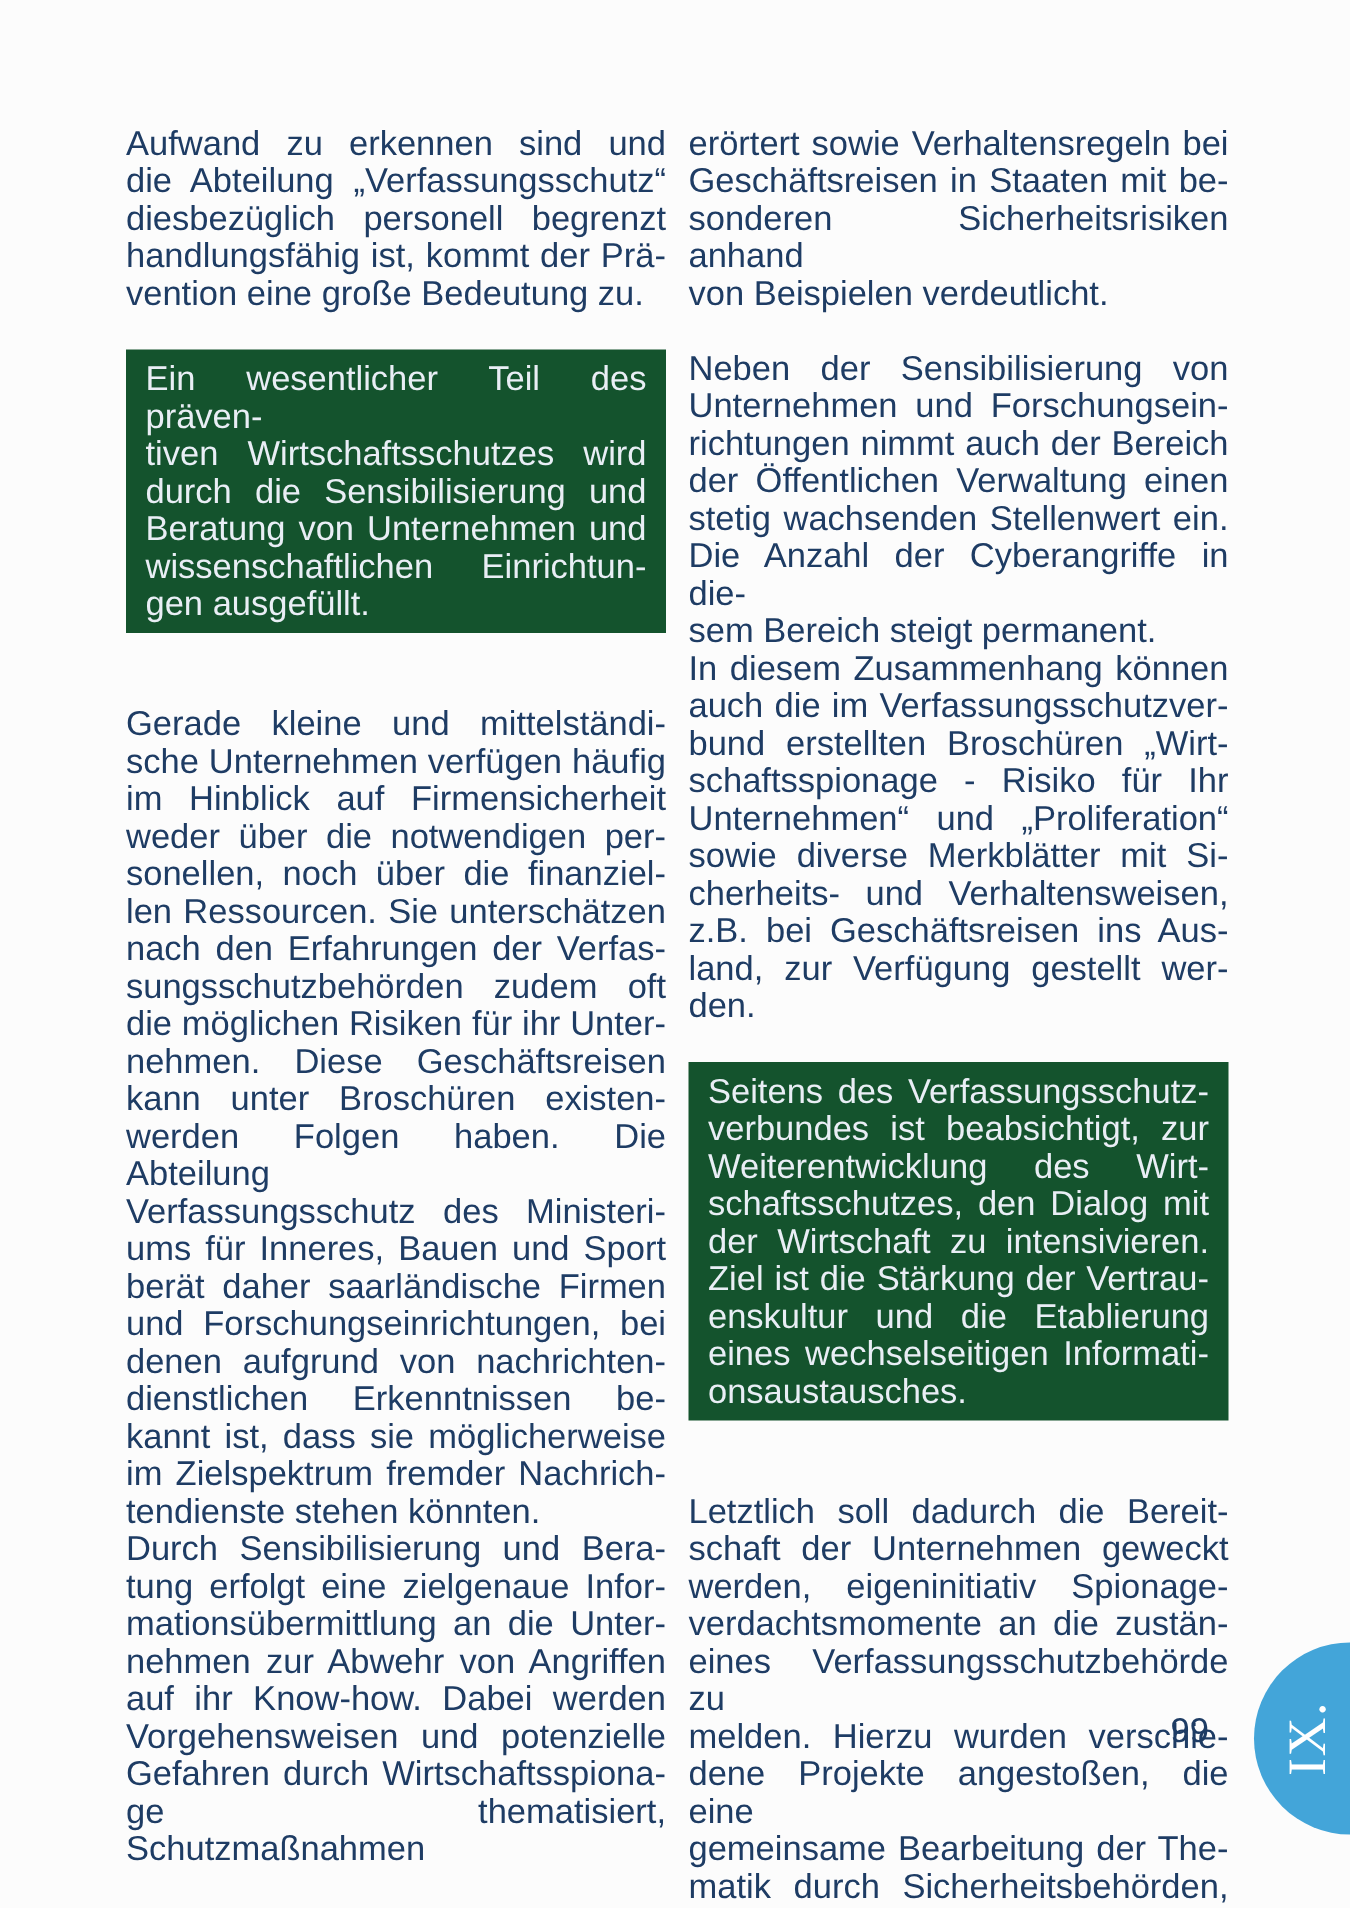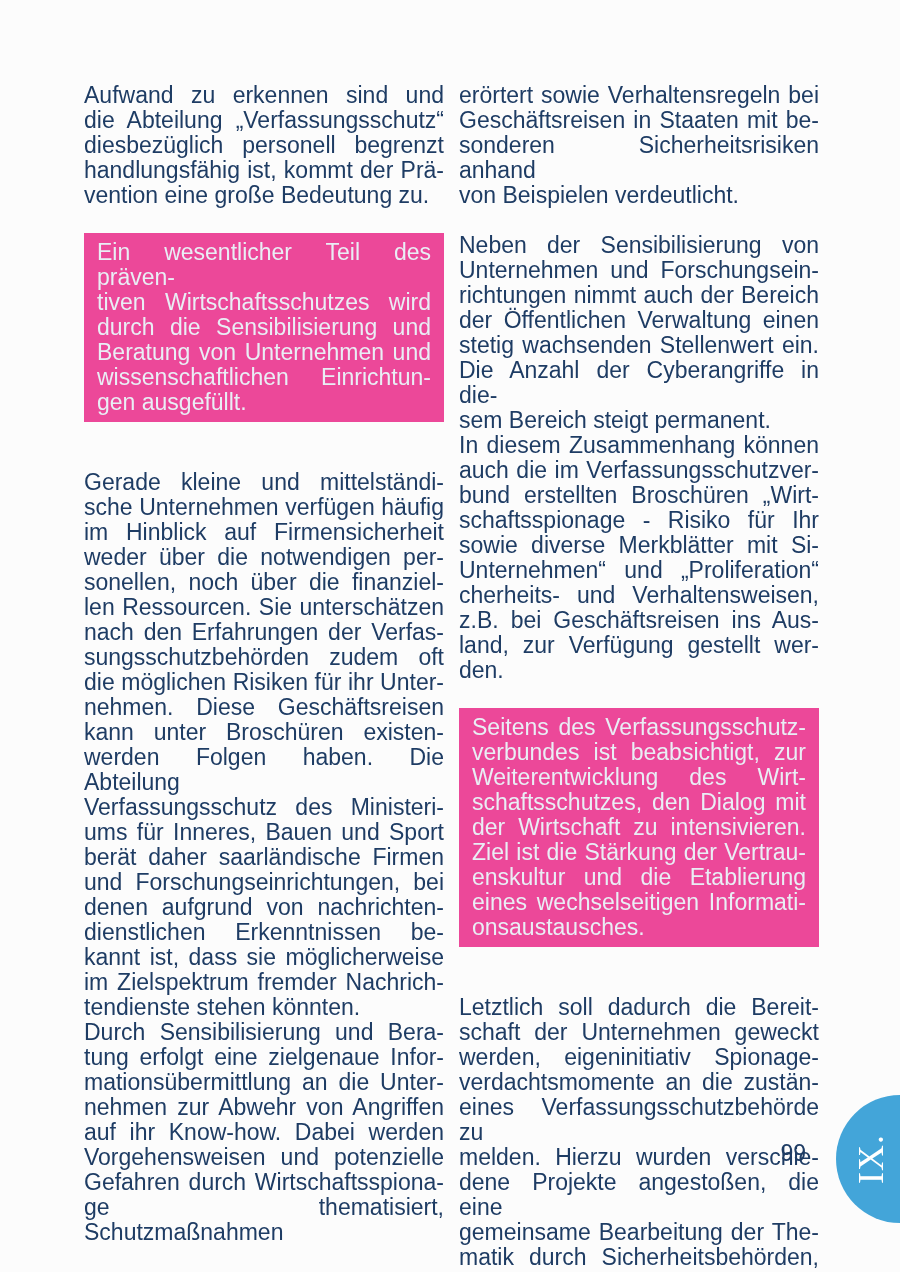--- a/index.html
+++ b/index.html
@@ -32,21 +32,21 @@
     text-align: justify;
     text-align-last: justify;
     text-justify: inter-word;
     white-space: normal;
   }
   .line.flush { text-align-last: left; }
   .para {
     margin: 0 0 25px 0;
   }
   .callout {
-    background: #ec4899;
+    background: #14532d;
     color: #e9eef5;
     padding: 7px 13px;
     margin: 0 0 48px 0;
   }
   .chapter-tab {
     position: absolute;
     right: 0;
     top: 1095px;
     width: 64px;
     height: 128px;
@@ -138,22 +138,22 @@
         <div class="line">Unternehmen und Forschungsein-</div>
         <div class="line">richtungen nimmt auch der Bereich</div>
         <div class="line">der Öffentlichen Verwaltung einen</div>
         <div class="line">stetig wachsenden Stellenwert ein.</div>
         <div class="line">Die Anzahl der Cyberangriffe in die-</div>
         <div class="line flush">sem Bereich steigt permanent.</div>
         <div class="line">In diesem Zusammenhang können</div>
         <div class="line">auch die im Verfassungsschutzver-</div>
         <div class="line">bund erstellten Broschüren „Wirt-</div>
         <div class="line">schaftsspionage - Risiko für Ihr</div>
+        <div class="line">Unternehmen“ und „Proliferation“</div>
         <div class="line">sowie diverse Merkblätter mit Si-</div>
-        <div class="line">Unternehmen“ und „Proliferation“</div>
         <div class="line">cherheits- und Verhaltensweisen,</div>
         <div class="line">z.B. bei Geschäftsreisen ins Aus-</div>
         <div class="line">land, zur Verfügung gestellt wer-</div>
         <div class="line flush">den.</div>
       </div>
       <div class="callout">
         <div class="line">Seitens des Verfassungsschutz-</div>
         <div class="line">verbundes ist beabsichtigt, zur</div>
         <div class="line">Weiterentwicklung des Wirt-</div>
         <div class="line">schaftsschutzes, den Dialog mit</div>

